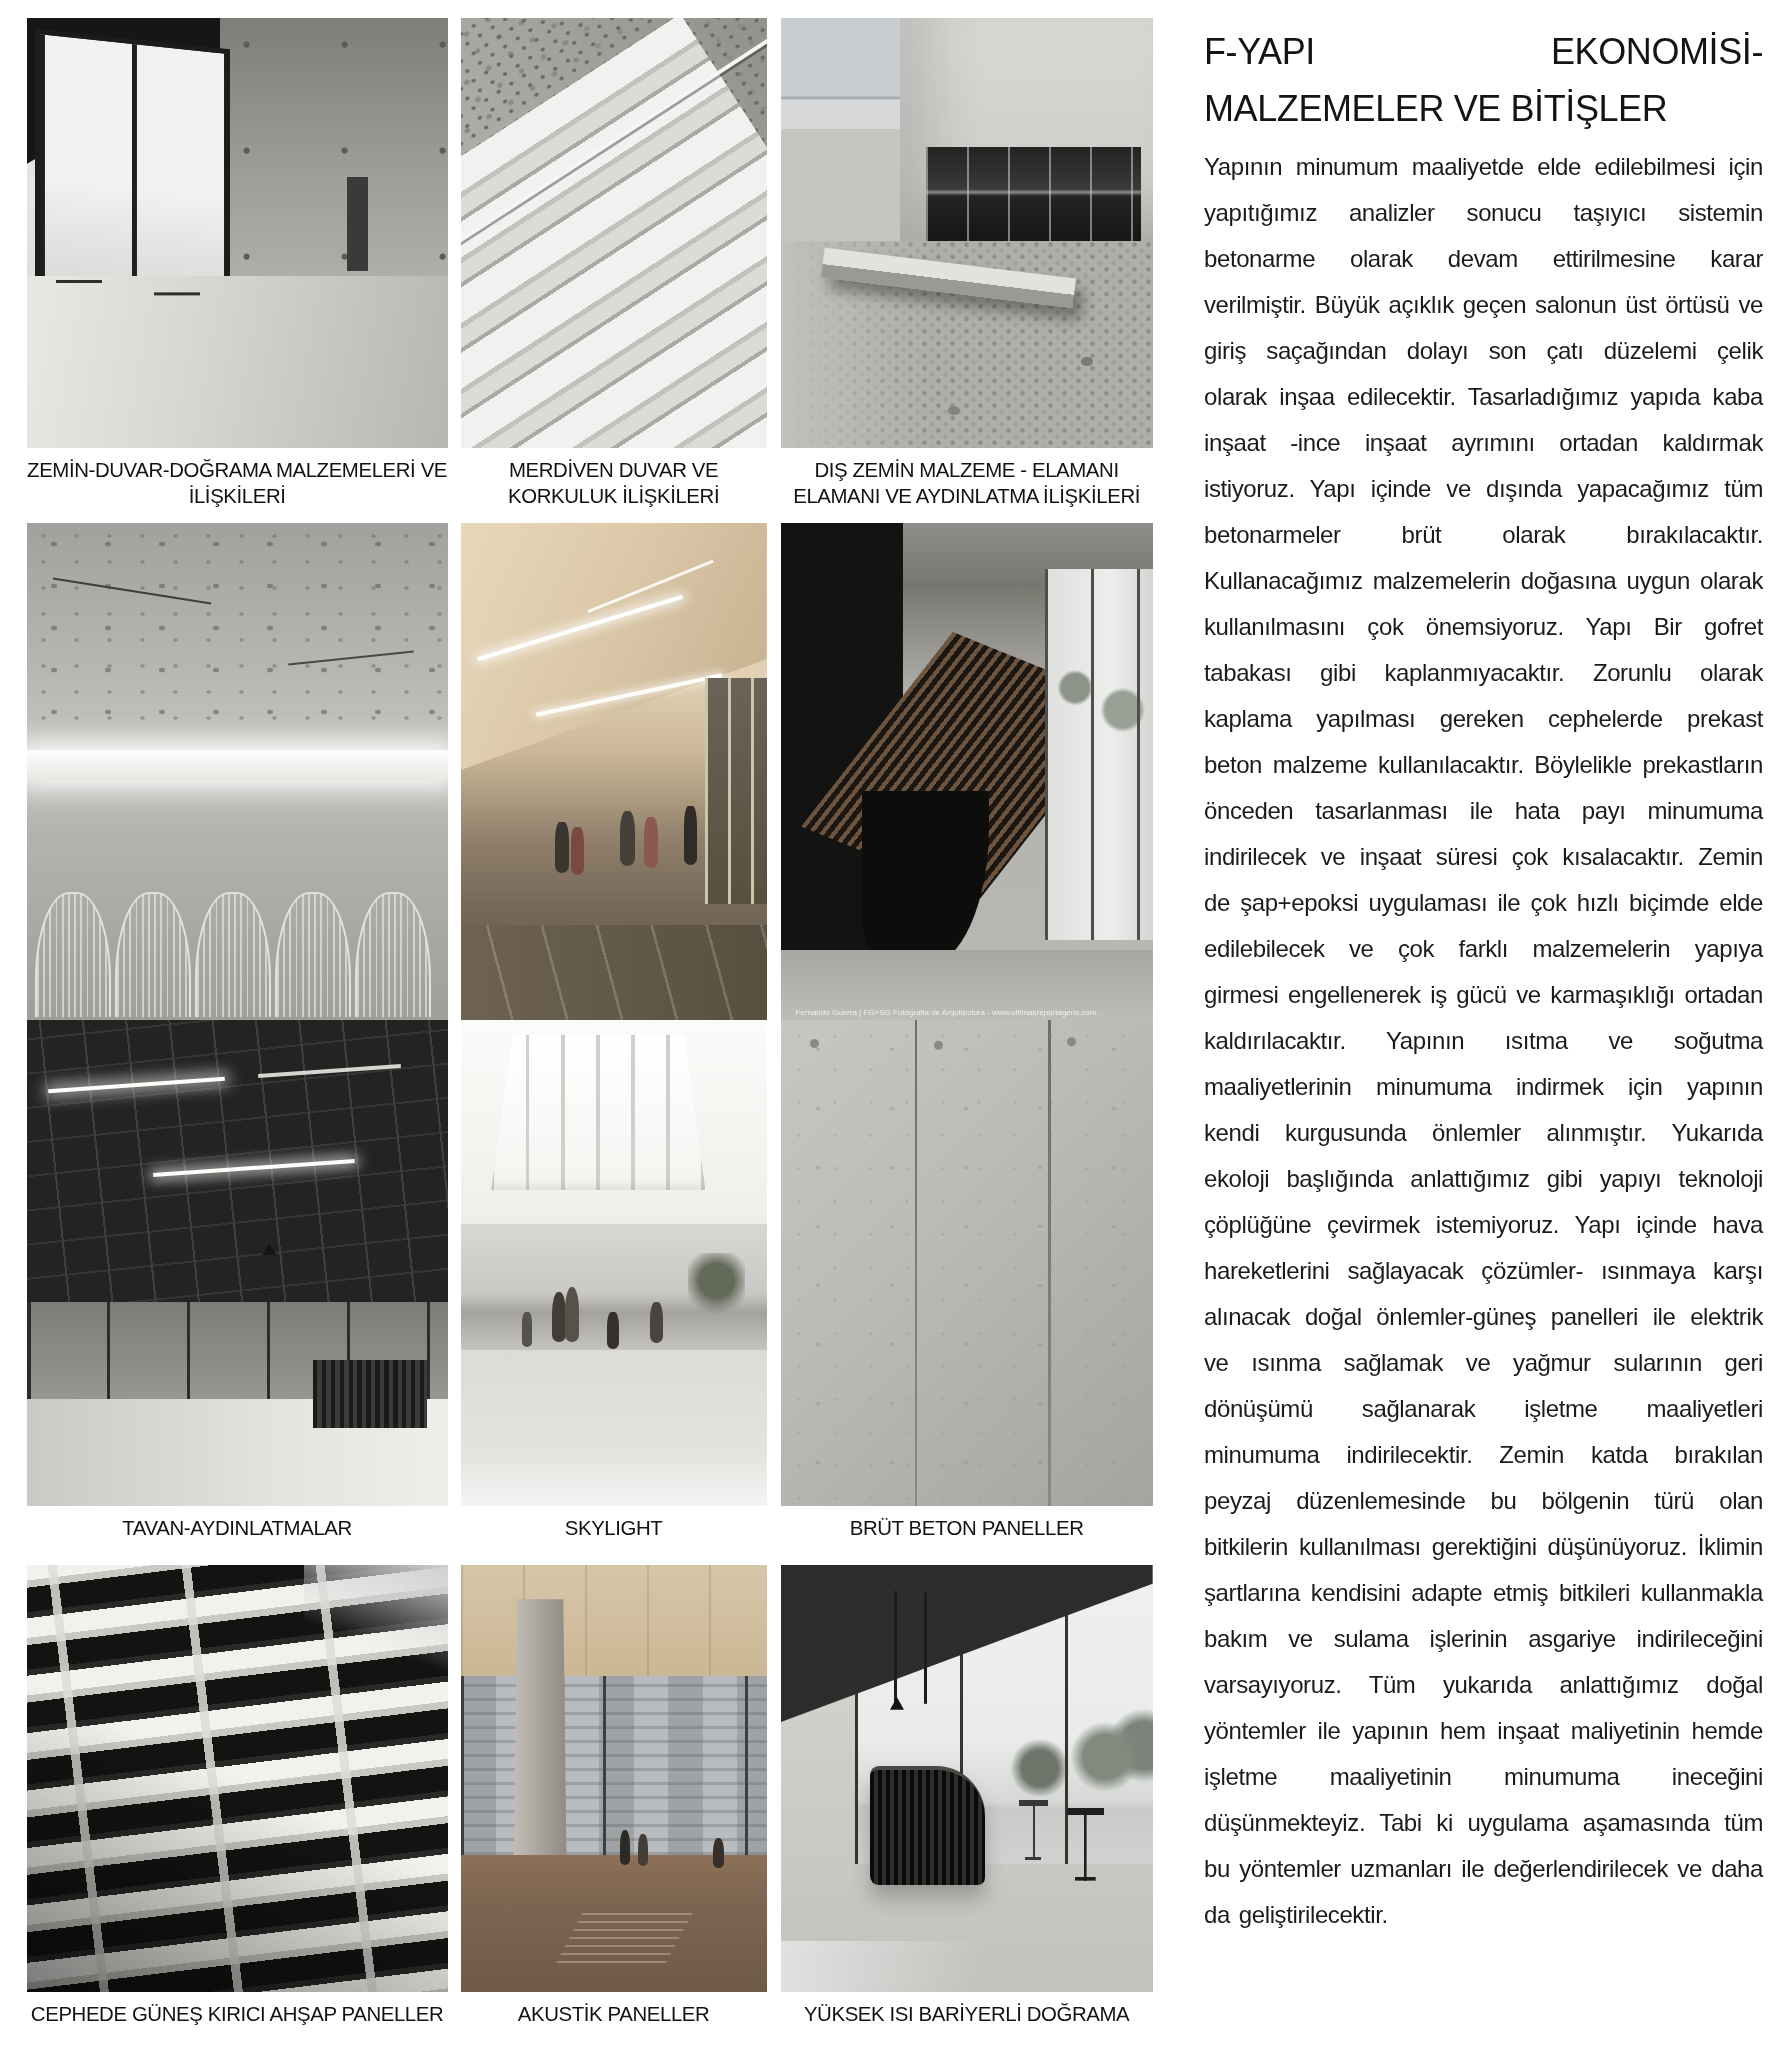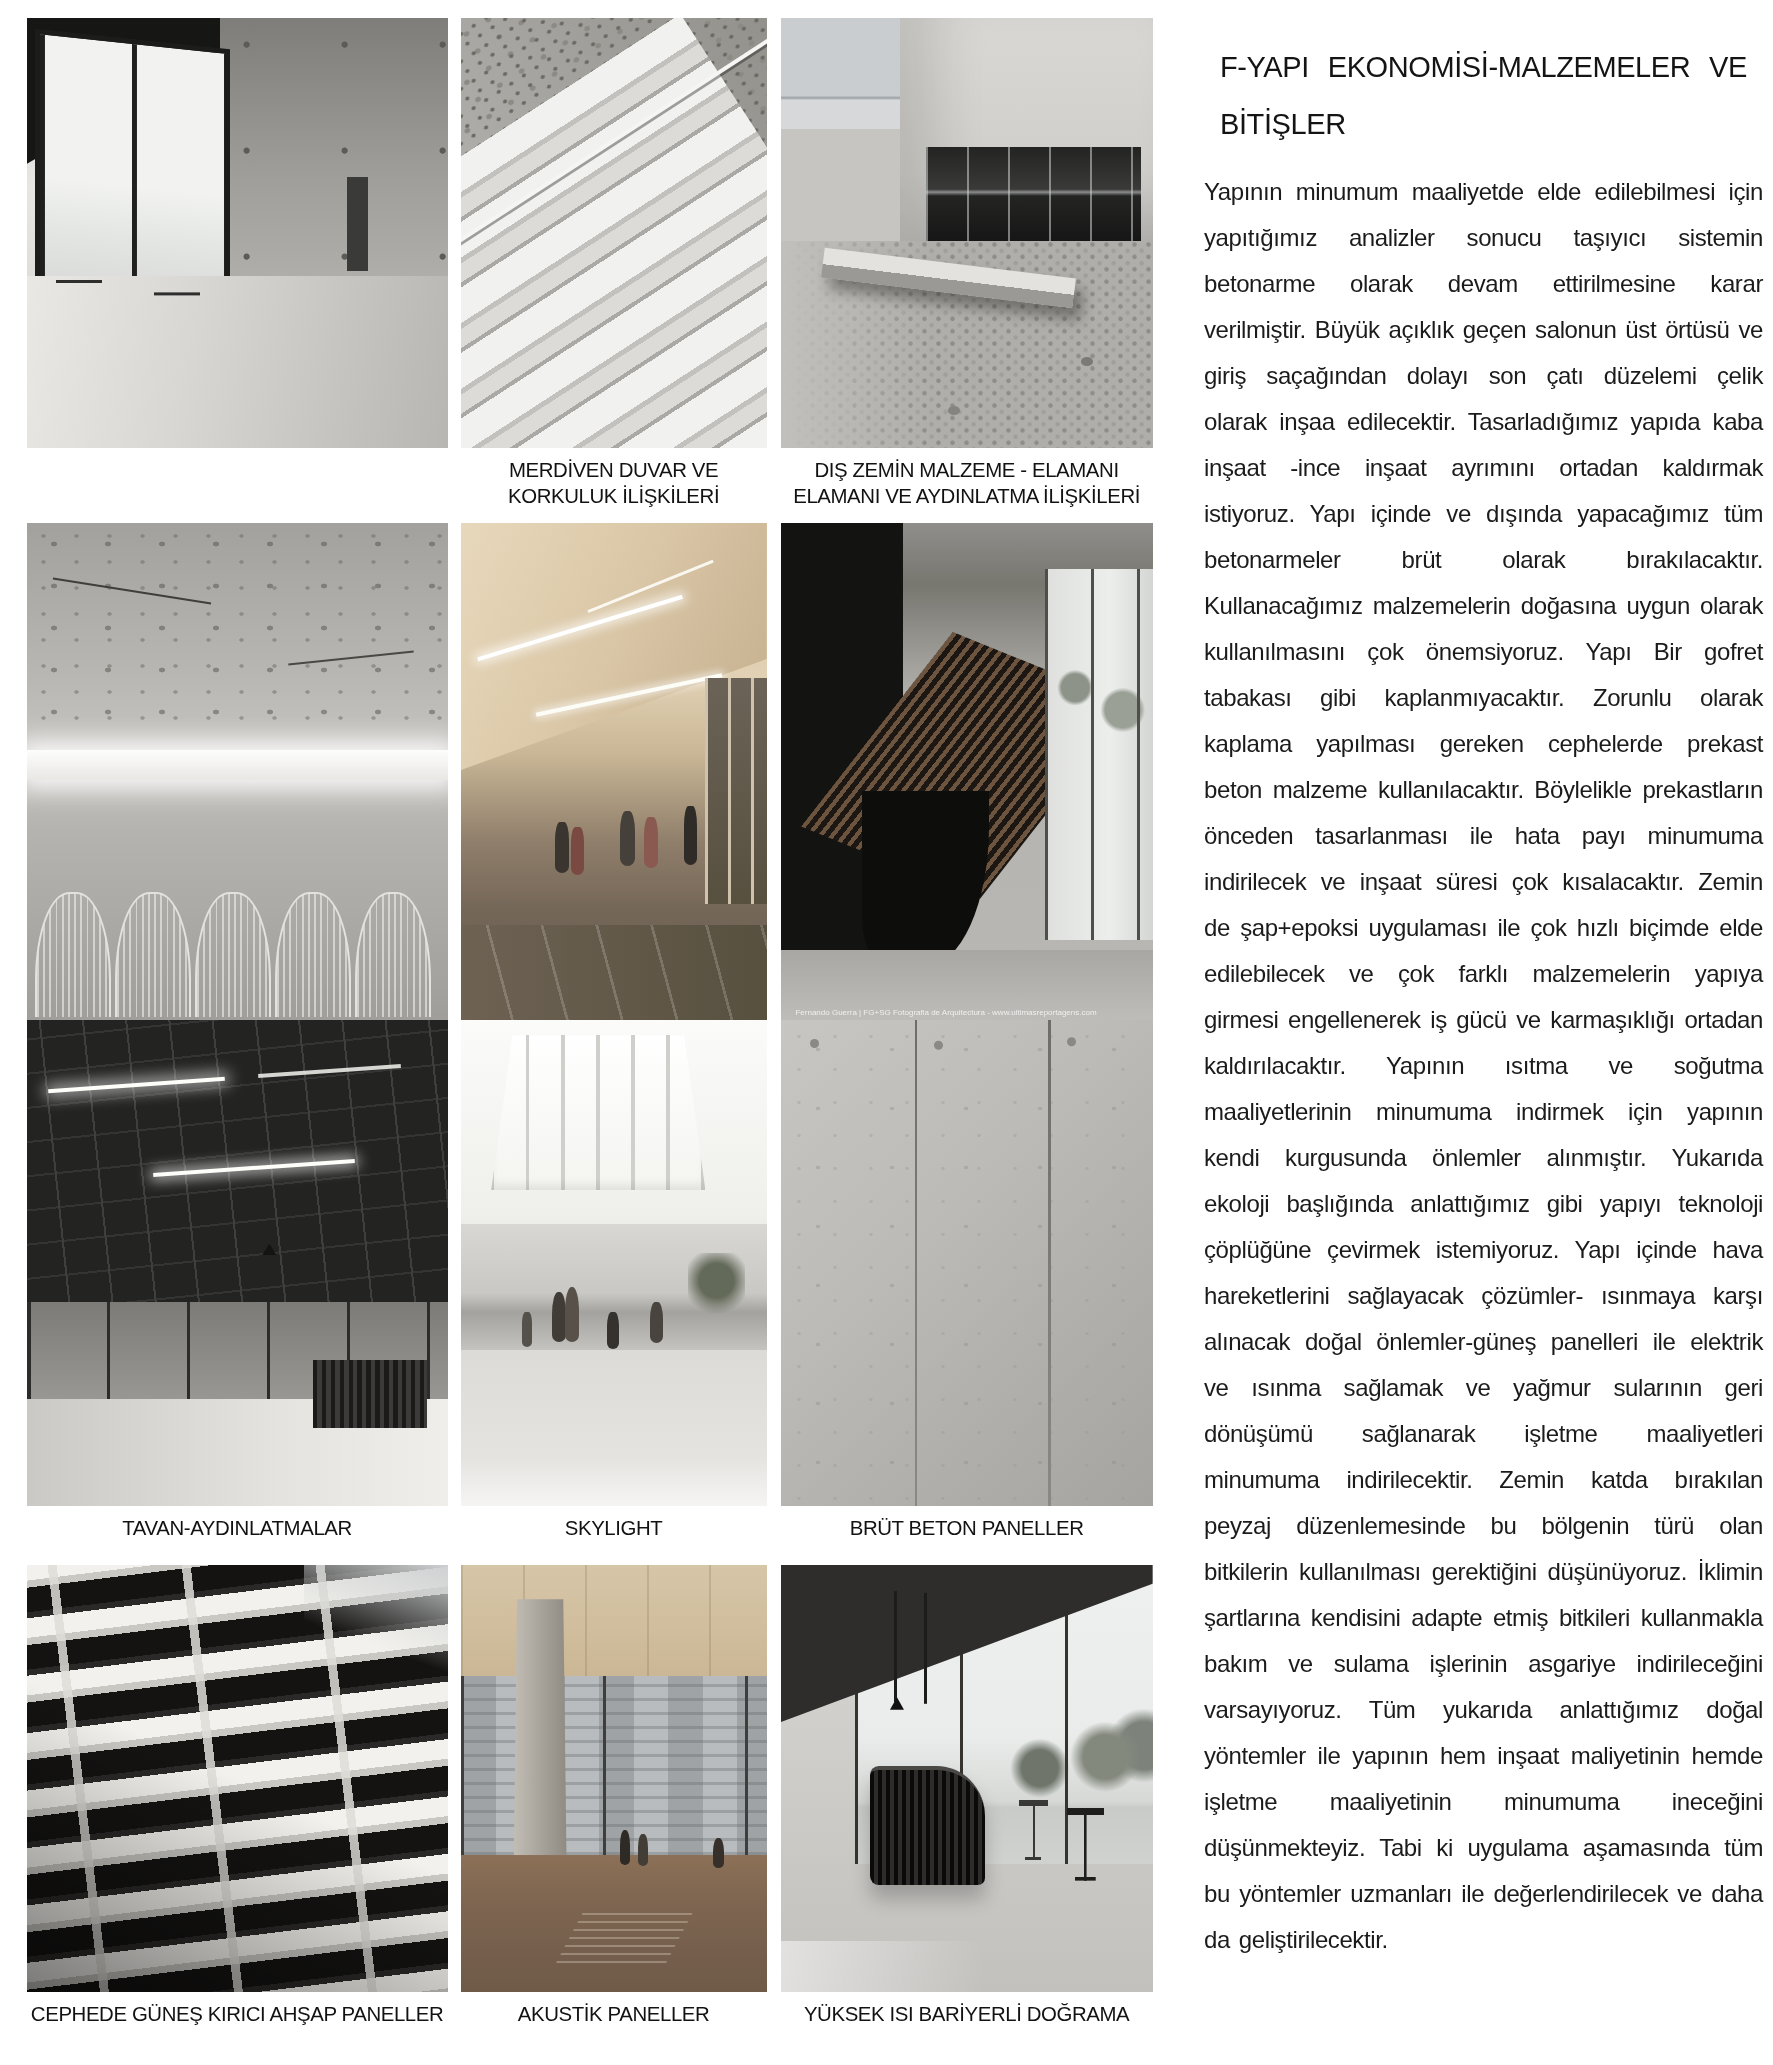--- a/index.html
+++ b/index.html
@@ -199,21 +199,21 @@
   .p22 .e{left:29.4%;top:31%;width:14px;height:12.4px;background:#111110;clip-path:polygon(50% 0,100% 100%,0 100%);box-shadow:30px 1.8px 0 #111110;}
   .p22 .t{background-image:linear-gradient(#1e1e1d,#1e1e1d),linear-gradient(#1e1e1d,#1e1e1d),linear-gradient(#1e1e1d,#1e1e1d);
     background-size:100% 10%,7% 100%,56% 5%;background-position:top center,center,bottom center;background-repeat:no-repeat;}
   .p22 .t1{right:13%;top:57%;width:10%;height:17%;}
   .p22 .t2{right:28%;top:55%;width:8%;height:14%;opacity:.85;}
   .p22 .f{left:0;bottom:0;width:100%;height:12%;background:linear-gradient(90deg,rgba(255,255,255,.5),rgba(255,255,255,0) 55%);}
 
   
   .textcol{position:absolute;left:1204px;top:23px;width:559px;}
   .textcol h1{
-    margin:16px;font-size:29px;line-height:57px;font-weight:normal;letter-spacing:-0.4px;
+    margin:0;font-size:36px;line-height:57px;font-weight:normal;letter-spacing:-0.4px;
     text-align:justify;text-align-last:left;color:#141414;
   }
   .textcol p{
     margin:7px 0 0 0;font-size:24px;line-height:46px;letter-spacing:-0.4px;word-spacing:2.7px;
     text-align:justify;color:#1b1b1b;
   }
 </style>
 </head>
 <body>
 
@@ -224,20 +224,21 @@
     <div class="row r1">
       <figure class="fc1">
         <div class="ph p11">
           <div class="a"></div>
           <div class="c"></div>
           <div class="b"></div>
           <div class="d"></div>
           <div class="e"></div>
           <div class="f"></div>
         </div>
+        <figcaption>ZEMİN-DUVAR-DOĞRAMA MALZEMELERİ VE İLİŞKİLERİ</figcaption>
       </figure>
       <figure class="fc2">
         <div class="ph p12">
           <div class="a"></div>
           <div class="b"></div>
           <div class="c"></div>
         </div>
         <figcaption>MERDİVEN DUVAR VE KORKULUK İLİŞKİLERİ</figcaption>
       </figure>
       <figure class="fc3">

